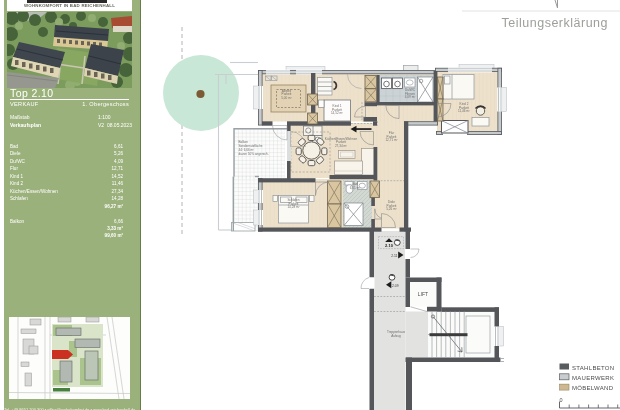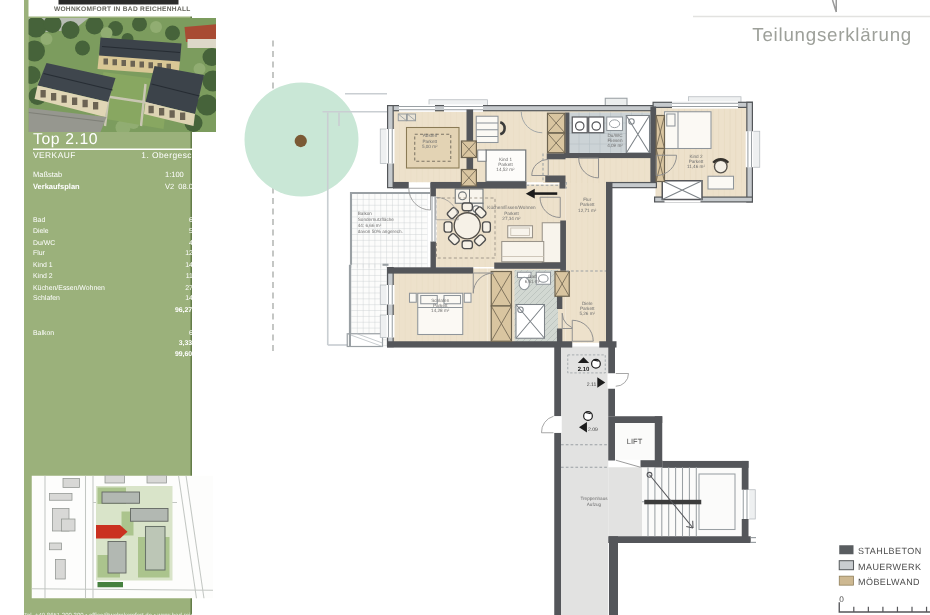--- a/index.html
+++ b/index.html
@@ -1,18 +1,18 @@
 <!DOCTYPE html>
 <html><head>
 <meta charset="utf-8">
 <style>
 html,body{margin:0;padding:0;background:#fff;}
 body{width:620px;height:410px;position:relative;overflow:hidden;
   font-family:"Liberation Sans", sans-serif;}
-#sidebar{position:absolute;left:16px;top:0;width:112px;height:410px;
+#sidebar{position:absolute;left:4px;top:0;width:137px;height:410px;
   background:#9bb17b;border-right:1.5px solid #647d49;box-sizing:border-box;}
 .sb-abs{position:absolute;}
 #plansvg{position:absolute;left:0;top:0;}
 </style>
 </head>
 <body>
 
 <div id="sidebar">
 
   <div class="sb-abs" style="left:3px;top:-1px;width:125px;height:11.5px;background:#fff;"></div>

